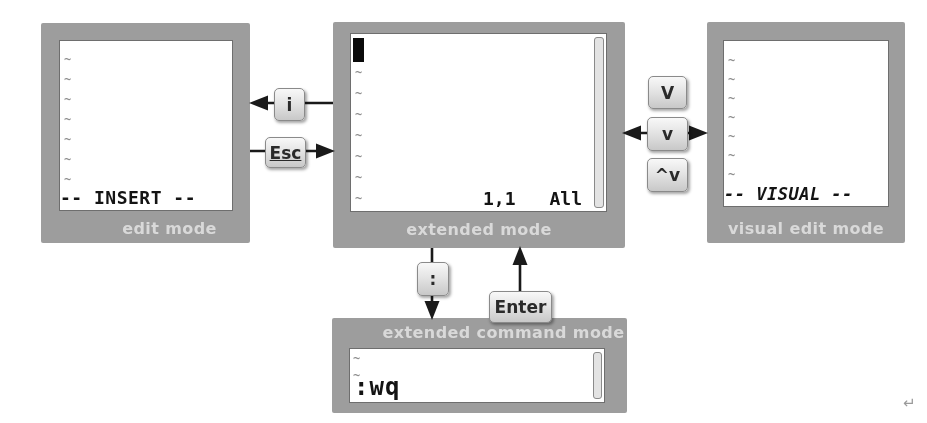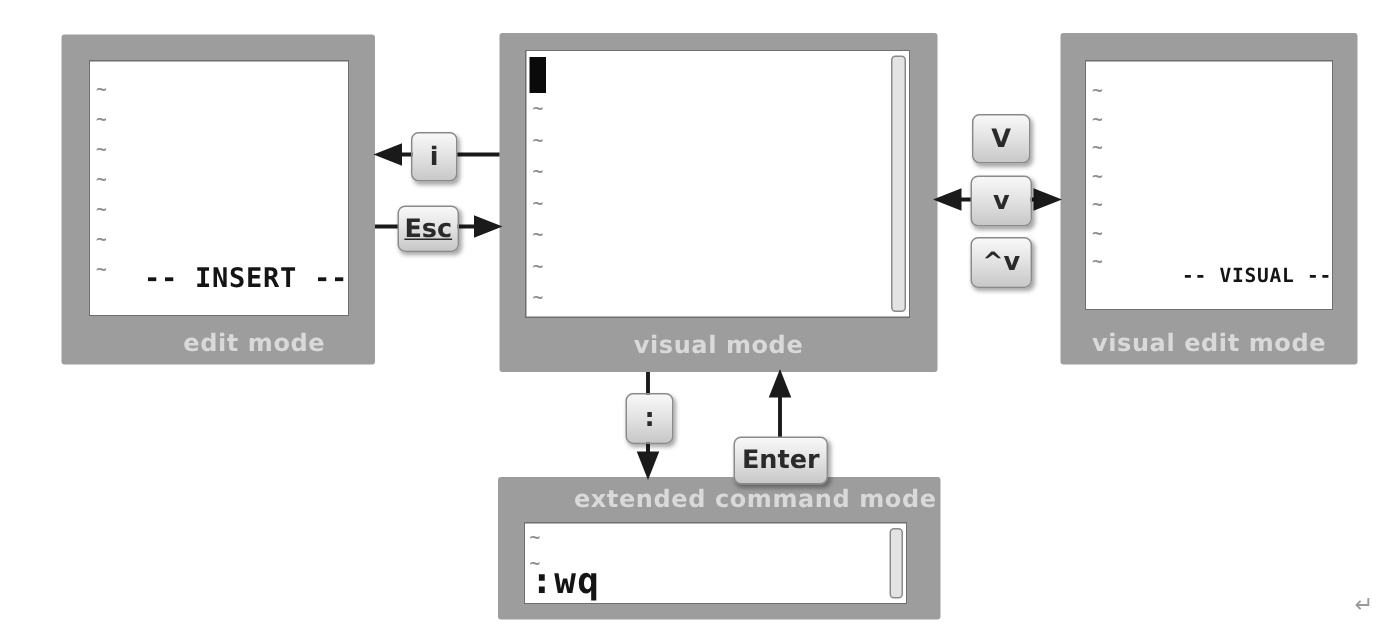--- a/index.html
+++ b/index.html
@@ -7,21 +7,21 @@
     position:relative;width:927px;height:423px;background:#ffffff;overflow:hidden;
     font-family:"DejaVu Sans","Liberation Sans",sans-serif;
   }
   .frame{position:absolute;background:#9d9d9d;border-radius:2px;}
   .screen{position:absolute;background:#ffffff;border:1px solid #6e6e6e;}
   .tildes{
     position:absolute;color:#8f8f8f;font-family:"DejaVu Sans Mono",monospace;
     font-weight:bold;font-size:12px;white-space:pre-line;
   }
   .mono{font-family:"DejaVu Sans Mono",monospace;font-weight:bold;color:#141414;}
-  .modeline{position:absolute;left:0;right:0;bottom:14px;text-align:right;font-size:18px;letter-spacing:0.5px;}
+  .modeline{position:absolute;left:0;right:0;bottom:2px;text-align:left;font-size:18px;letter-spacing:0.5px;}
   .cmdline{position:absolute;left:4px;bottom:1px;font-size:24px;letter-spacing:1px;}
   .statusline{position:absolute;right:24px;bottom:2px;display:flex;gap:34px;font-size:18px;}
   .caption{
     position:absolute;left:0;right:0;text-align:center;color:#d9d9d9;
     font-size:16px;font-weight:600;letter-spacing:0.4px;
   }
   .cursor-block{position:absolute;background:#0a0a0a;}
   .scrollbar{position:absolute;background:#e3e3e3;border:1px solid #8a8a8a;border-radius:3px;}
   .key{
     position:absolute;display:flex;align-items:center;justify-content:center;
@@ -56,34 +56,38 @@
     <div class="screen" style="left:17px;top:11px;width:255px;height:177px;">
       <div class="cursor-block" style="left:2px;top:4px;width:11px;height:24px;"></div>
       <div class="tildes" style="left:4px;top:28px;line-height:21px;">~
 ~
 ~
 ~
 ~
 ~
 ~</div>
       <div class="scrollbar" style="right:2px;top:3px;bottom:3px;width:8px;"></div>
+      <div class="statusline mono">
+        <span>1,1</span>
+        <span>All</span>
+      </div>
     </div>
-    <div class="caption" style="bottom:9px;">visual mode</div>
+    <div class="caption" style="bottom:9px;">extended mode</div>
   </div>
 
   <div class="frame" style="left:707px;top:22px;width:198px;height:221px;">
     <div class="screen" style="left:16px;top:18px;width:164px;height:165px;">
       <div class="tildes" style="left:4px;top:10px;line-height:19px;">~
 ~
 ~
 ~
 ~
 ~
 ~</div>
-      <div class="mono modeline" style="font-size:13px;">-- VISUAL --</div>
+      <div class="mono modeline" style="font-size:17px;font-style:italic;">-- VISUAL --</div>
     </div>
     <div class="caption" style="bottom:5px;">visual edit mode</div>
   </div>
 
   <div class="frame" style="left:332px;top:318px;width:295px;height:95px;">
     <div class="caption" style="top:5px;margin-left:48px;">extended command mode</div>
     <div class="screen" style="left:17px;top:30px;width:254px;height:53px;">
       <div class="tildes" style="left:3px;top:1px;line-height:17px;">~
 ~</div>
       <div class="scrollbar" style="right:2px;top:3px;bottom:3px;width:7px;"></div>

